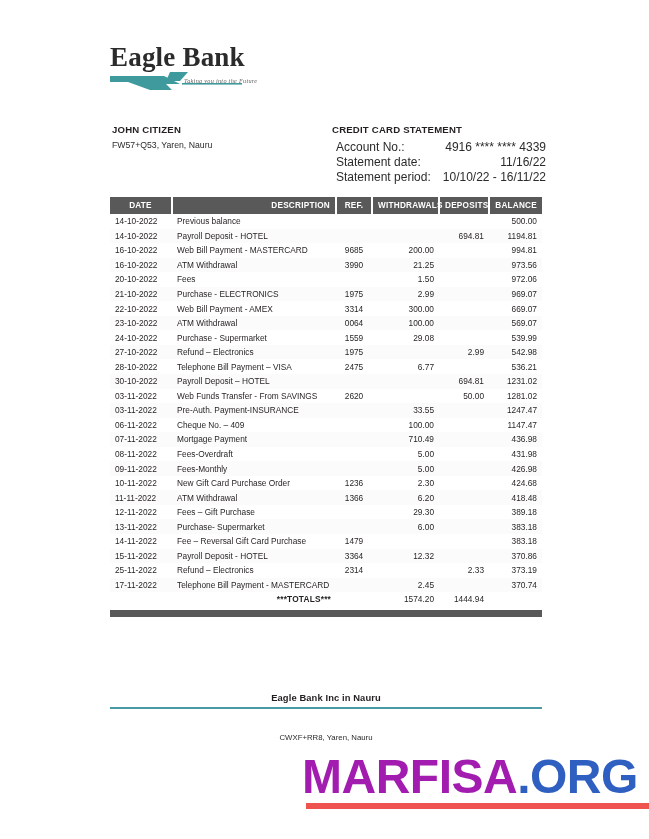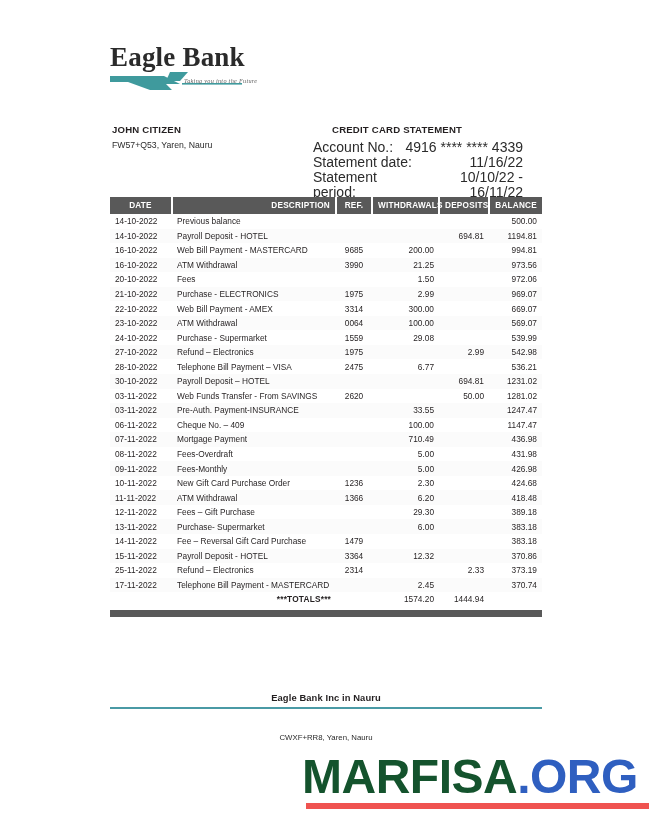--- a/index.html
+++ b/index.html
@@ -82,24 +82,24 @@
   .stmt-title {
     position: absolute;
     left: 332px;
     top: 124px;
     font-size: 9.6px;
     font-weight: 700;
     letter-spacing: 0.2px;
   }
   .meta {
     position: absolute;
-    left: 313px;
+    left: 336px;
     top: 140px;
     width: 210px;
-    font-size: 14px;
+    font-size: 12px;
   }
   .meta-row {
     display: flex;
     justify-content: space-between;
     line-height: 15px;
   }
   .meta-label { color: #2b2b2b; }
   .meta-value { color: #2b2b2b; text-align: right; }
 
   
@@ -197,21 +197,21 @@
     width: 360px;
   }
   .wm-text {
     font-family: "Liberation Sans", sans-serif;
     font-size: 48px;
     font-weight: 700;
     letter-spacing: -0.5px;
     line-height: 50px;
     white-space: nowrap;
   }
-  .wm-a { color: #14532d; }
+  .wm-a { color: #a21caf; }
   .wm-b { color: #2f5fc0; }
   .wm-rule {
     margin-top: 1px;
     margin-left: 4px;
     width: 344px;
     height: 6px;
     background: #ef5350;
   }
 </style>
 </head>

